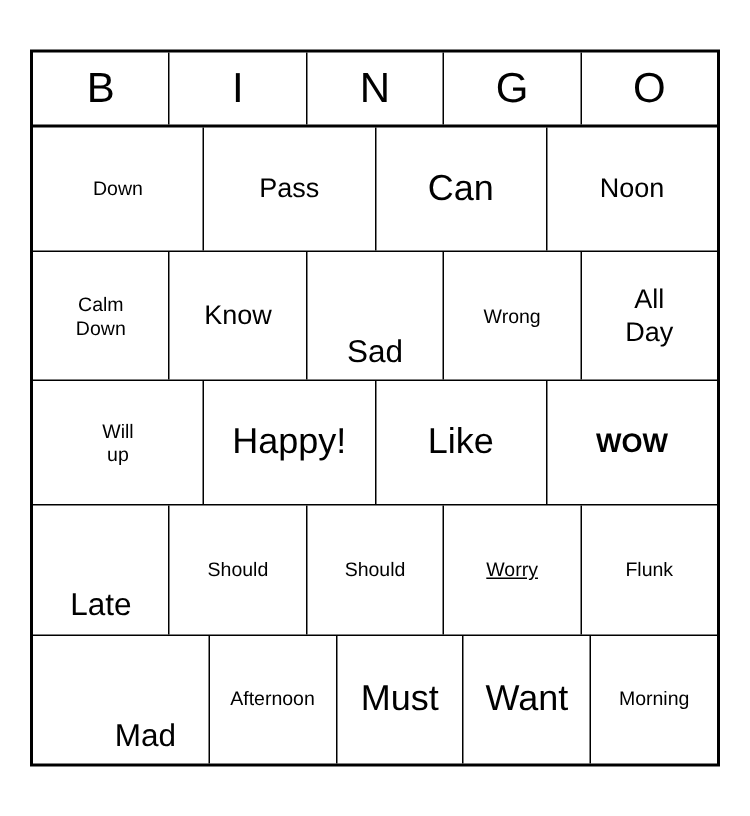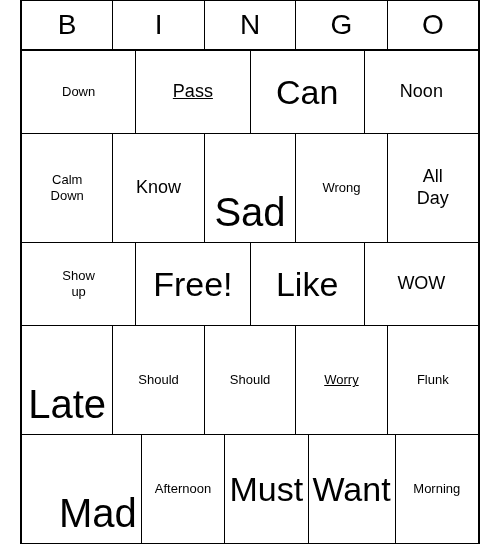--- a/index.html
+++ b/index.html
@@ -81,46 +81,46 @@
 
     .size-small {
       font-size: 13px;
     }
 
     .size-medium {
       font-size: 18px;
     }
 
     .size-large {
-      font-size: 34px;
+      font-size: 24px;
     }
 
     .size-xlarge {
-      font-size: 40px;
+      font-size: 21px;
       margin-top: 48px;
     }
   </style>
 </head>
 <body>
 
 <div class="bingo-container">
   <div class="bingo-header">
   <div class="header-cell">B</div>
       <div class="header-cell">I</div>
       <div class="header-cell">N</div>
       <div class="header-cell">G</div>
       <div class="header-cell">O</div>
     </div>
   <div class="bingo-body">
   <div class="bingo-row">
         <div class="bingo-cell">
           <span class="cell-text size-small" style="white-space: pre-line;">Down</span>
         </div>
         <div class="bingo-cell">
-          <span class="cell-text size-medium" style="white-space: pre-line; text-decoration: underline;">Pass</span>
+          <span class="cell-text size-medium" style="white-space: pre-line;">Pass</span>
         </div>
         <div class="bingo-cell">
           <span class="cell-text size-large" style="white-space: pre-line;">Can</span>
         </div>
         <div class="bingo-cell">
           <span class="cell-text size-medium" style="white-space: pre-line; text-align: center;">Noon</span>
         </div>
       </div>
       <div class="bingo-row">
         <div class="bingo-cell">
@@ -136,31 +136,31 @@
         <div class="bingo-cell">
           <span class="cell-text size-small" style="white-space: pre-line;">Wrong</span>
         </div>
         <div class="bingo-cell">
           <span class="cell-text size-medium" style="white-space: pre-line;">All
 Day</span>
         </div>
       </div>
       <div class="bingo-row">
         <div class="bingo-cell">
-          <span class="cell-text size-small" style="white-space: pre-line;">Show
+          <span class="cell-text size-small" style="white-space: pre-line;">Will
 up</span>
         </div>
         <div class="bingo-cell">
-          <span class="cell-text size-large" style="white-space: pre-line;">Free!</span>
+          <span class="cell-text size-large" style="white-space: pre-line;">Happy!</span>
         </div>
         <div class="bingo-cell">
           <span class="cell-text size-large" style="white-space: pre-line;">Like</span>
         </div>
         <div class="bingo-cell">
-          <span class="cell-text size-medium" style="white-space: pre-line;">WOW</span>
+          <span class="cell-text size-medium" style="white-space: pre-line; font-weight: bold;">WOW</span>
         </div>
       </div>
       <div class="bingo-row">
         <div class="bingo-cell">
           <span class="cell-text size-xlarge" style="white-space: pre-line;">Late</span>
         </div>
         <div class="bingo-cell">
           <span class="cell-text size-small" style="white-space: pre-line;">Should</span>
         </div>
         <div class="bingo-cell">

